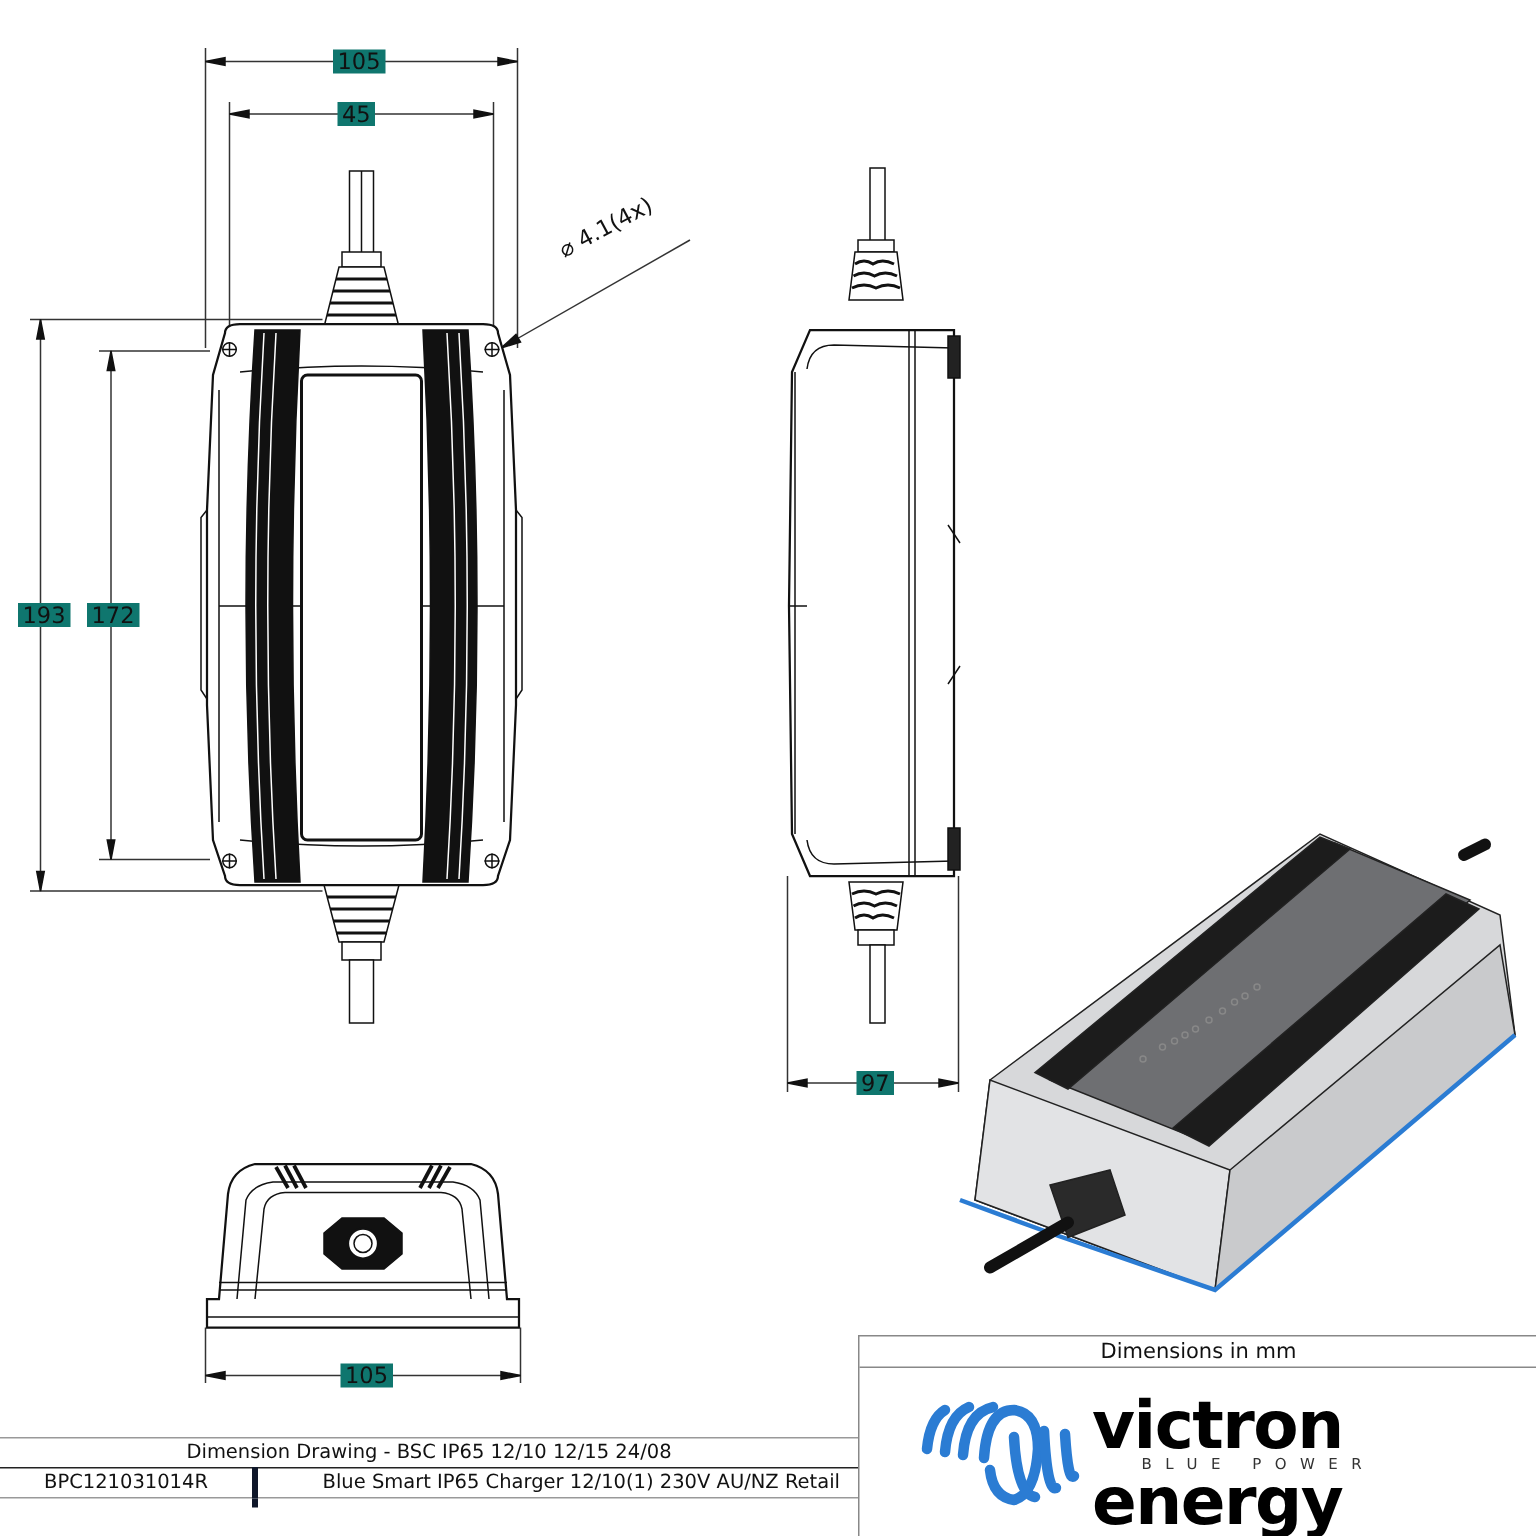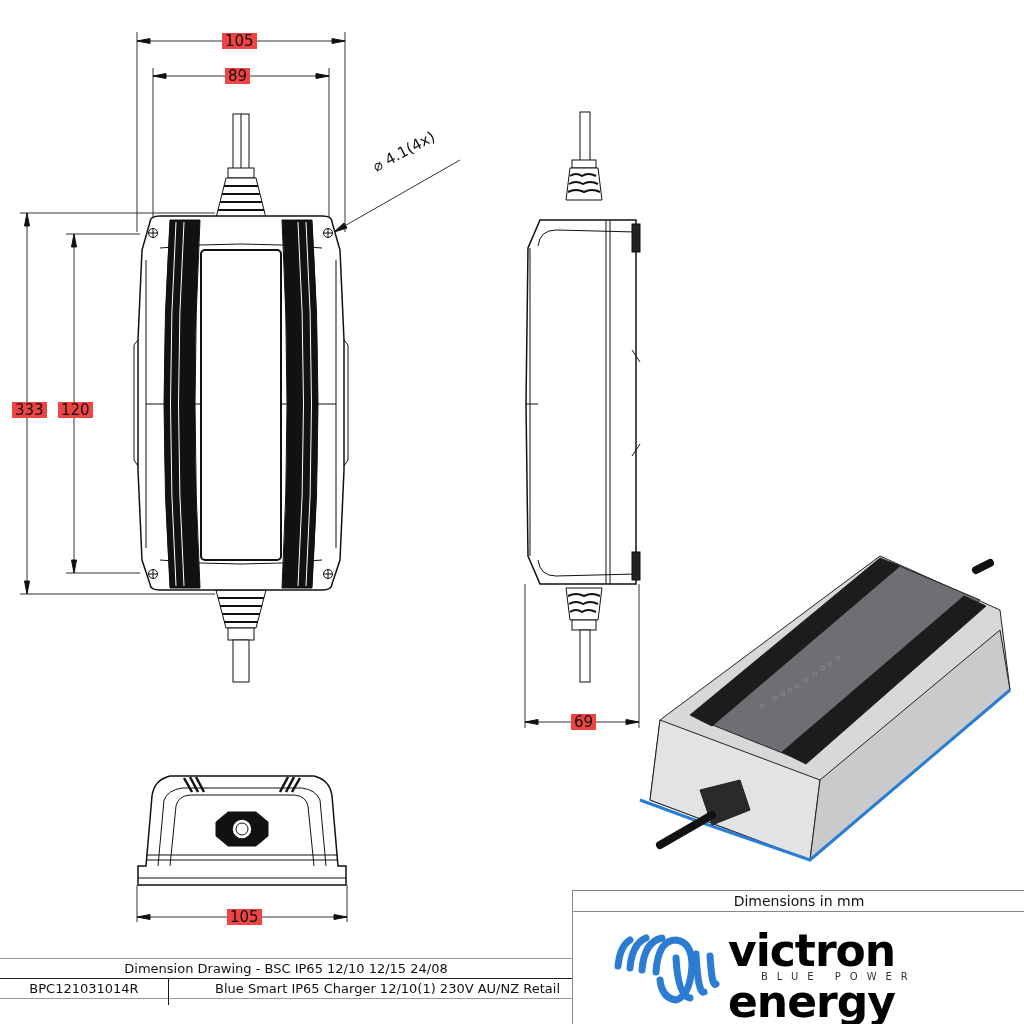--- a/index.html
+++ b/index.html
@@ -1,25 +1,25 @@
 <!DOCTYPE html>
 <html><head>
 <meta charset="utf-8">
 <style>
   html, body { margin:0; padding:0; background:#ffffff; }
   body { width:1024px; height:1024px; position:relative; overflow:hidden;
          font-family:"DejaVu Sans", sans-serif; color:#111; }
   svg.drawing { position:absolute; left:0; top:0; }
-  .dim-label { position:absolute; font-size:15px; background:#ef4444; padding:0 3px; line-height:16px; color:#111; }
+  .dim-label { position:absolute; font-size:15px; background:#0f766e; padding:0 3px; line-height:16px; color:#111; }
   .phi { font-size:15px; }
   .title-table { position:absolute; left:0; top:958px; width:572px; border-collapse:collapse; font-size:13px; }
   .title-table td { border-top:1px solid #999; height:19px; padding:0; text-align:center; white-space:nowrap; }
   .title-table tr.hdr td { border-top:1px solid #999; }
   .title-table tr.r1 td { border-top:1px solid #222; }
-  .title-table td.code { width:168px; border-right:1px solid #0f172a; }
+  .title-table td.code { width:168px; border-right:4px solid #0f172a; }
   .title-table td.desc { text-align:right; padding-right:12px; }
   .logo-block { position:absolute; left:572px; top:890px; width:452px; height:134px;
                 border-left:1px solid #888; border-top:1px solid #888; }
   .units { height:20px; border-bottom:1px solid #888; text-align:center; font-size:14px; line-height:20px; }
   .brand-name { position:absolute; left:155px; top:34px; font-size:44px; font-weight:bold; letter-spacing:-1px; color:#000000; font-family:"DejaVu Sans", sans-serif; }
   .brand-tag { position:absolute; left:188px; top:80px; font-size:10px; letter-spacing:9px; color:#333; }
 </style>
 </head>
 <body>
 
@@ -196,25 +196,25 @@
     <path d="M630 968 Q632 944 646 938"></path>
     <path d="M642 970 Q644 942 662 938"></path>
     <path d="M656 972 Q658 940 676 940 Q692 942 692 966 Q690 996 676 1000 Q662 998 660 980"></path>
     <path d="M676 958 Q678 996 690 998"></path>
     <path d="M696 954 Q698 994 704 992"></path>
     <path d="M710 956 Q712 988 716 984"></path>
   </g>
 </svg>
 
 <span class="dim-label" style="left:222px;top:33px;">105</span>
-<span class="dim-label" style="left:225px;top:68px;">89</span>
-<span class="dim-label" style="left:12px;top:402px;">333</span>
-<span class="dim-label" style="left:58px;top:402px;">120</span>
+<span class="dim-label" style="left:225px;top:68px;">45</span>
+<span class="dim-label" style="left:12px;top:402px;">193</span>
+<span class="dim-label" style="left:58px;top:402px;">172</span>
 <span class="dim-label" style="left:375px;top:160px;transform:rotate(-28deg);transform-origin:left bottom;background:transparent;"><span class="phi">⌀</span> <span>4.1(4x)</span></span>
-<span class="dim-label" style="left:571px;top:714px;">69</span>
+<span class="dim-label" style="left:571px;top:714px;">97</span>
 <span class="dim-label" style="left:227px;top:909px;">105</span>
 
 <div class="logo-block">
   <div class="units">Dimensions in mm</div>
   <div class="brand-name">victron energy</div>
   <div class="brand-tag">BLUE POWER</div>
 </div>
 
 <table class="title-table">
   <tbody>

